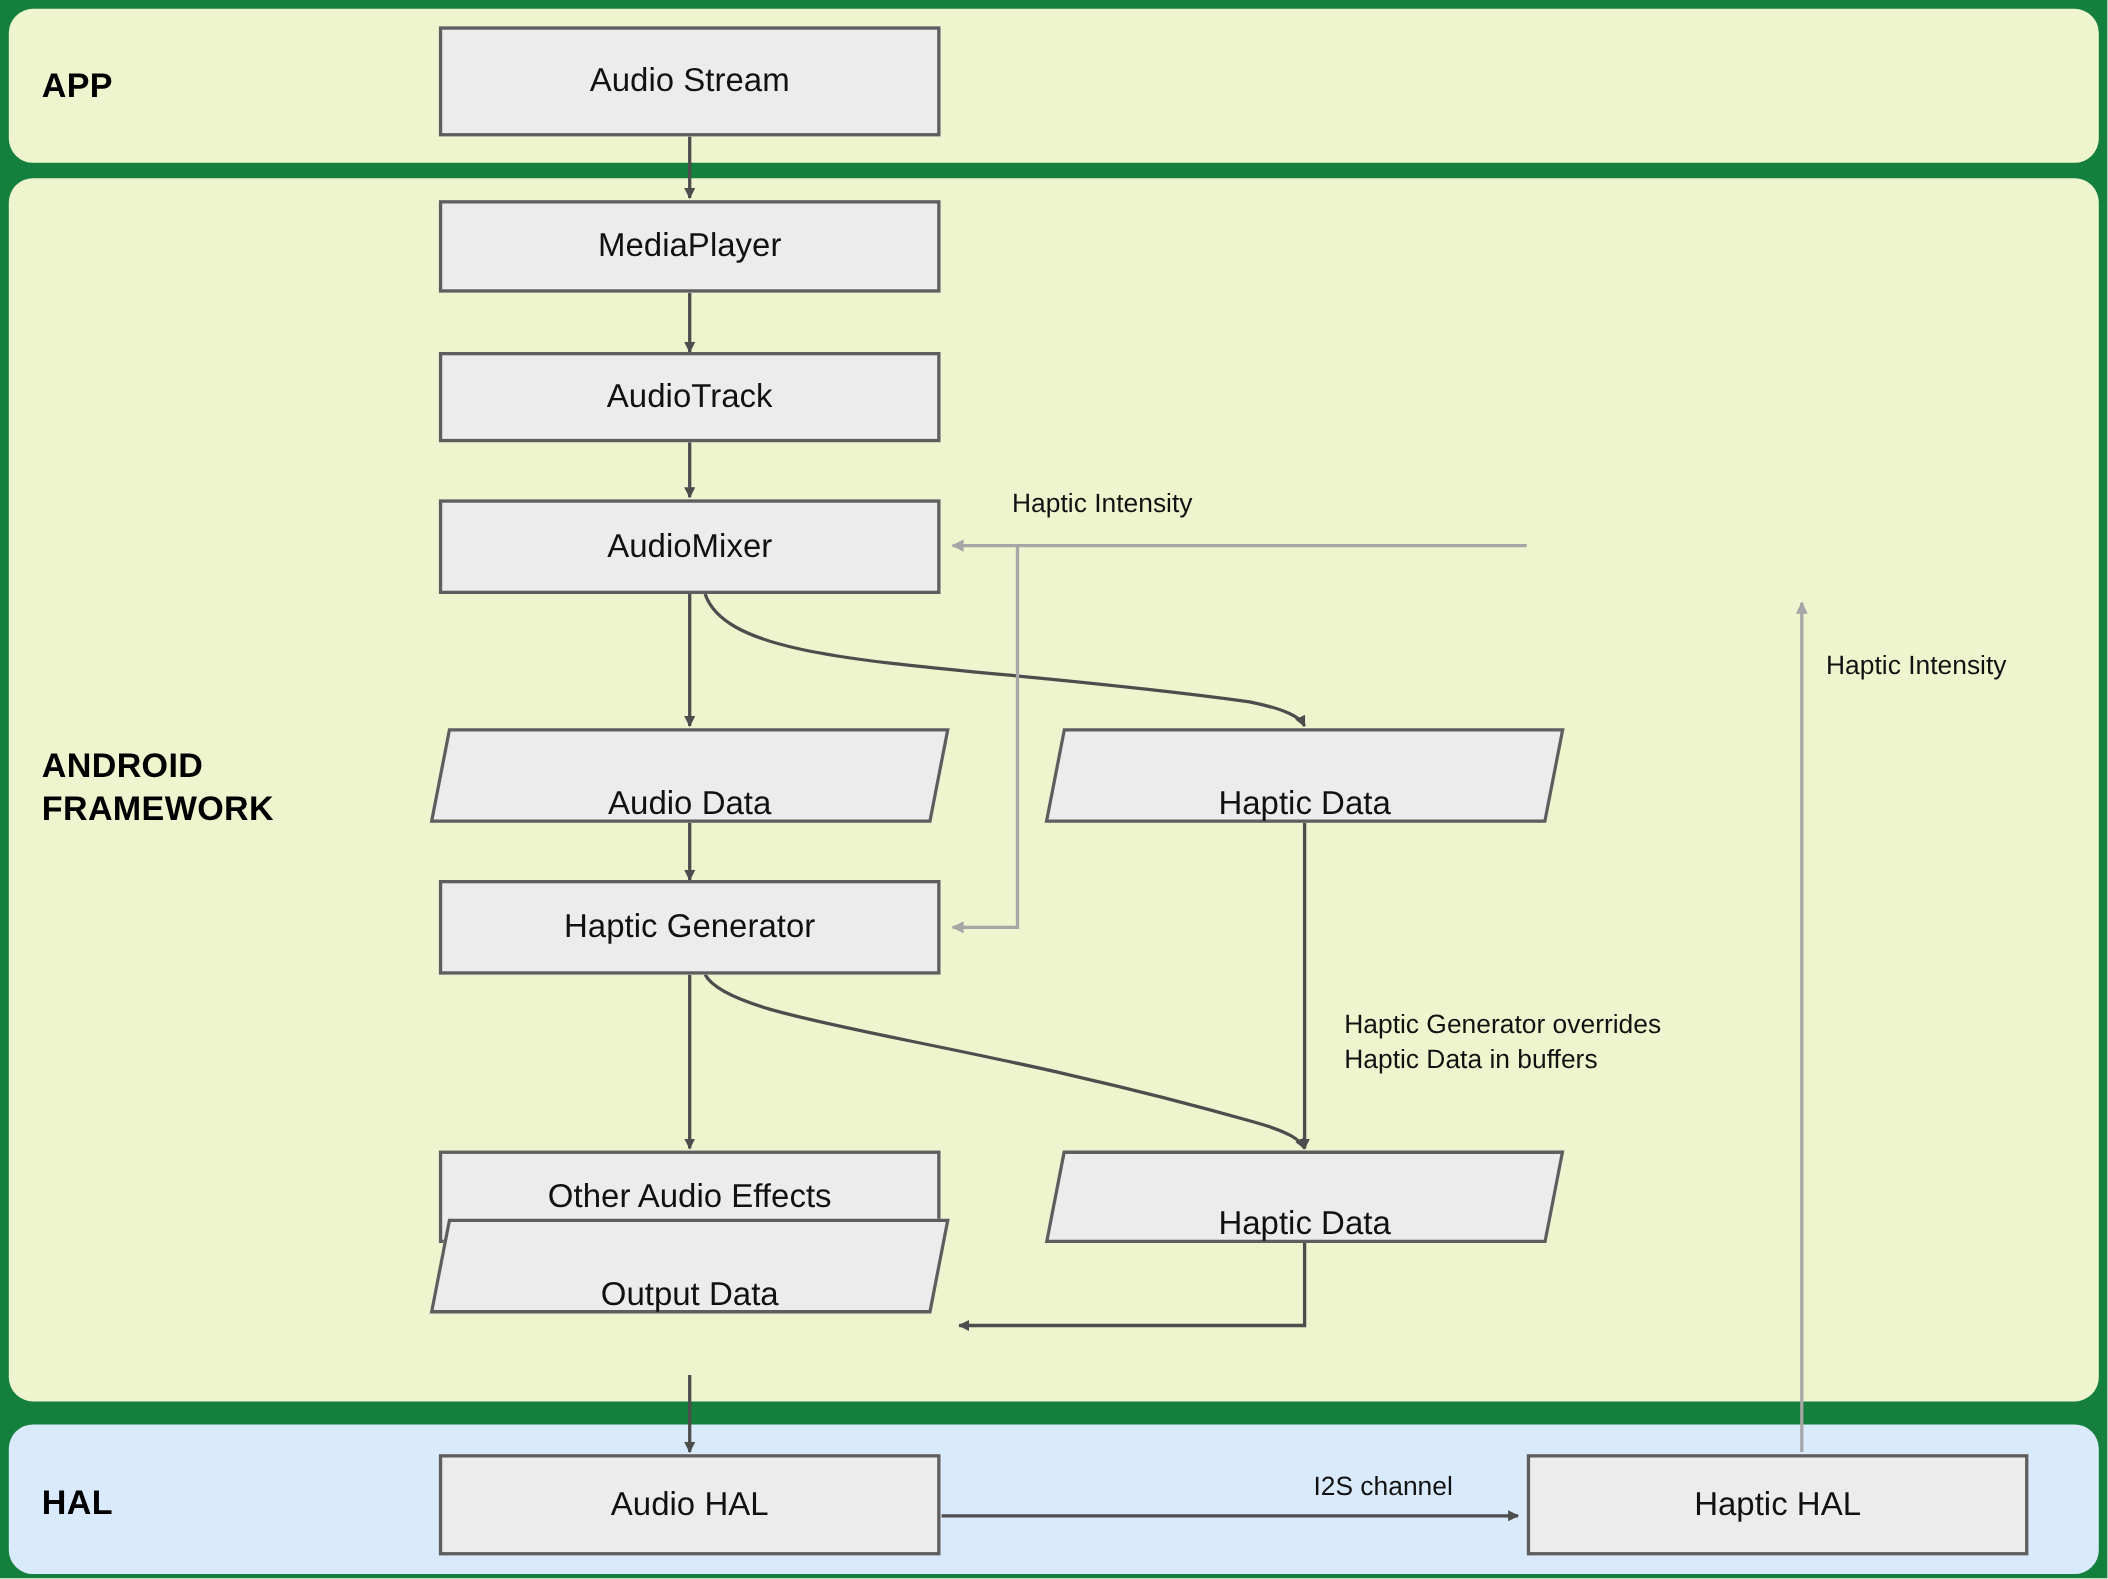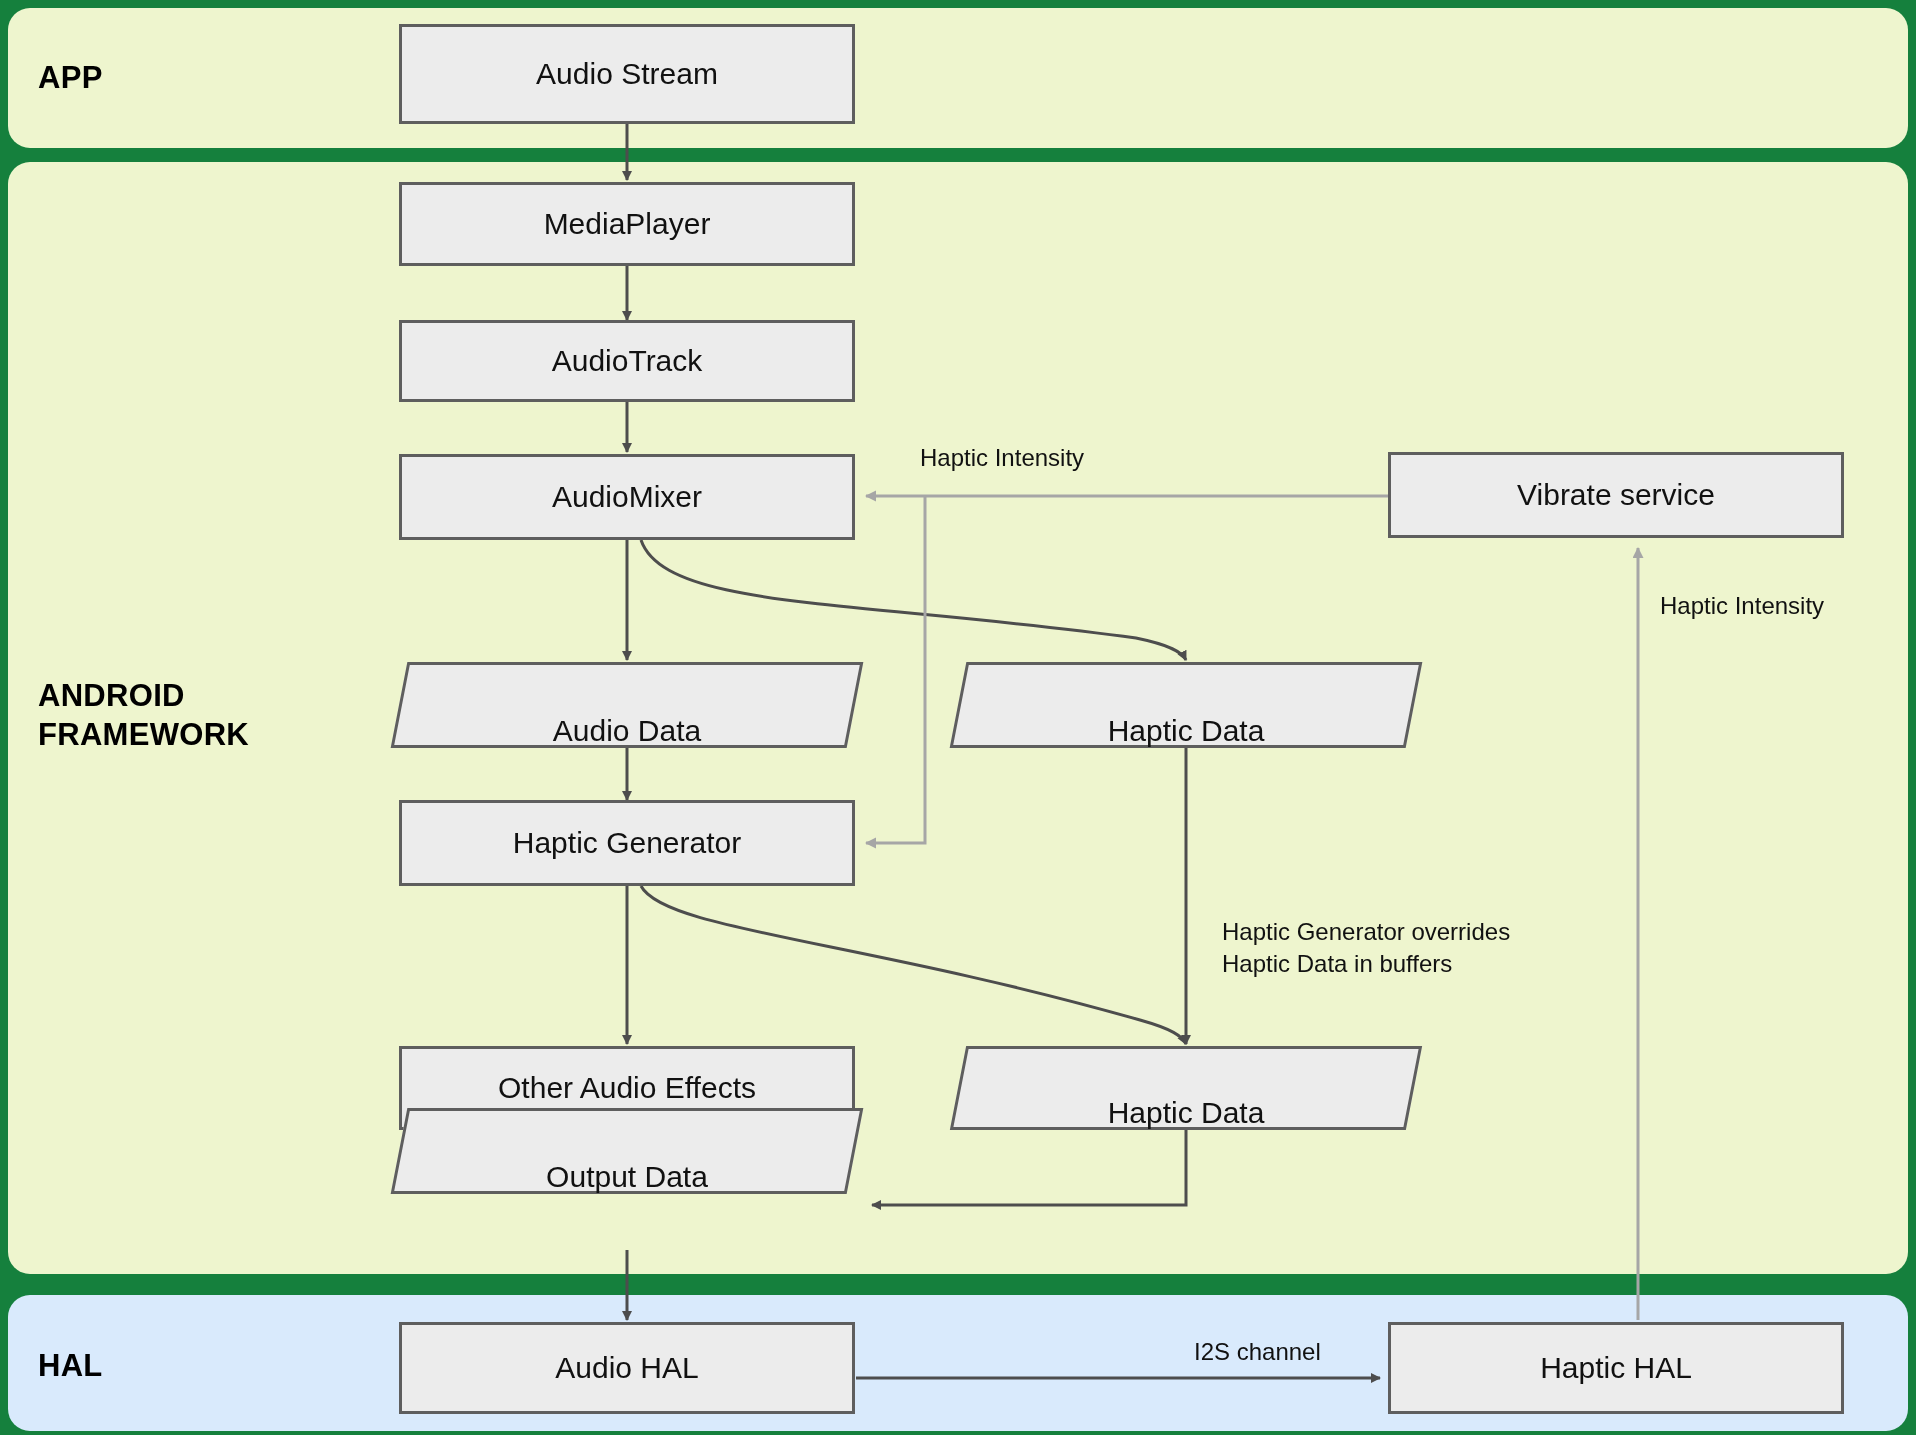--- a/index.html
+++ b/index.html
@@ -143,23 +143,20 @@
   </div>
 
   <div class="node" style="left:399px; top:320px; width:456px; height:82px;text-align:right;">
     <span>AudioTrack</span>
   </div>
 
   <div class="node" style="left:399px; top:454px; width:456px; height:86px;">
     <span>AudioMixer</span>
   </div>
 
-  <div class="node" style="left:1388px; top:452px; width:456px; height:86px;">
-    <span>Vibrate service</span>
-  </div>
 
   <div class="para" style="left:399px; top:662px; width:456px; height:86px;">
     <div class="shape"></div>
     <span>Audio Data</span>
   </div>
 
   <div class="para" style="left:958px; top:662px; width:456px; height:86px;">
     <div class="shape"></div>
     <span>Haptic Data</span>
   </div>

